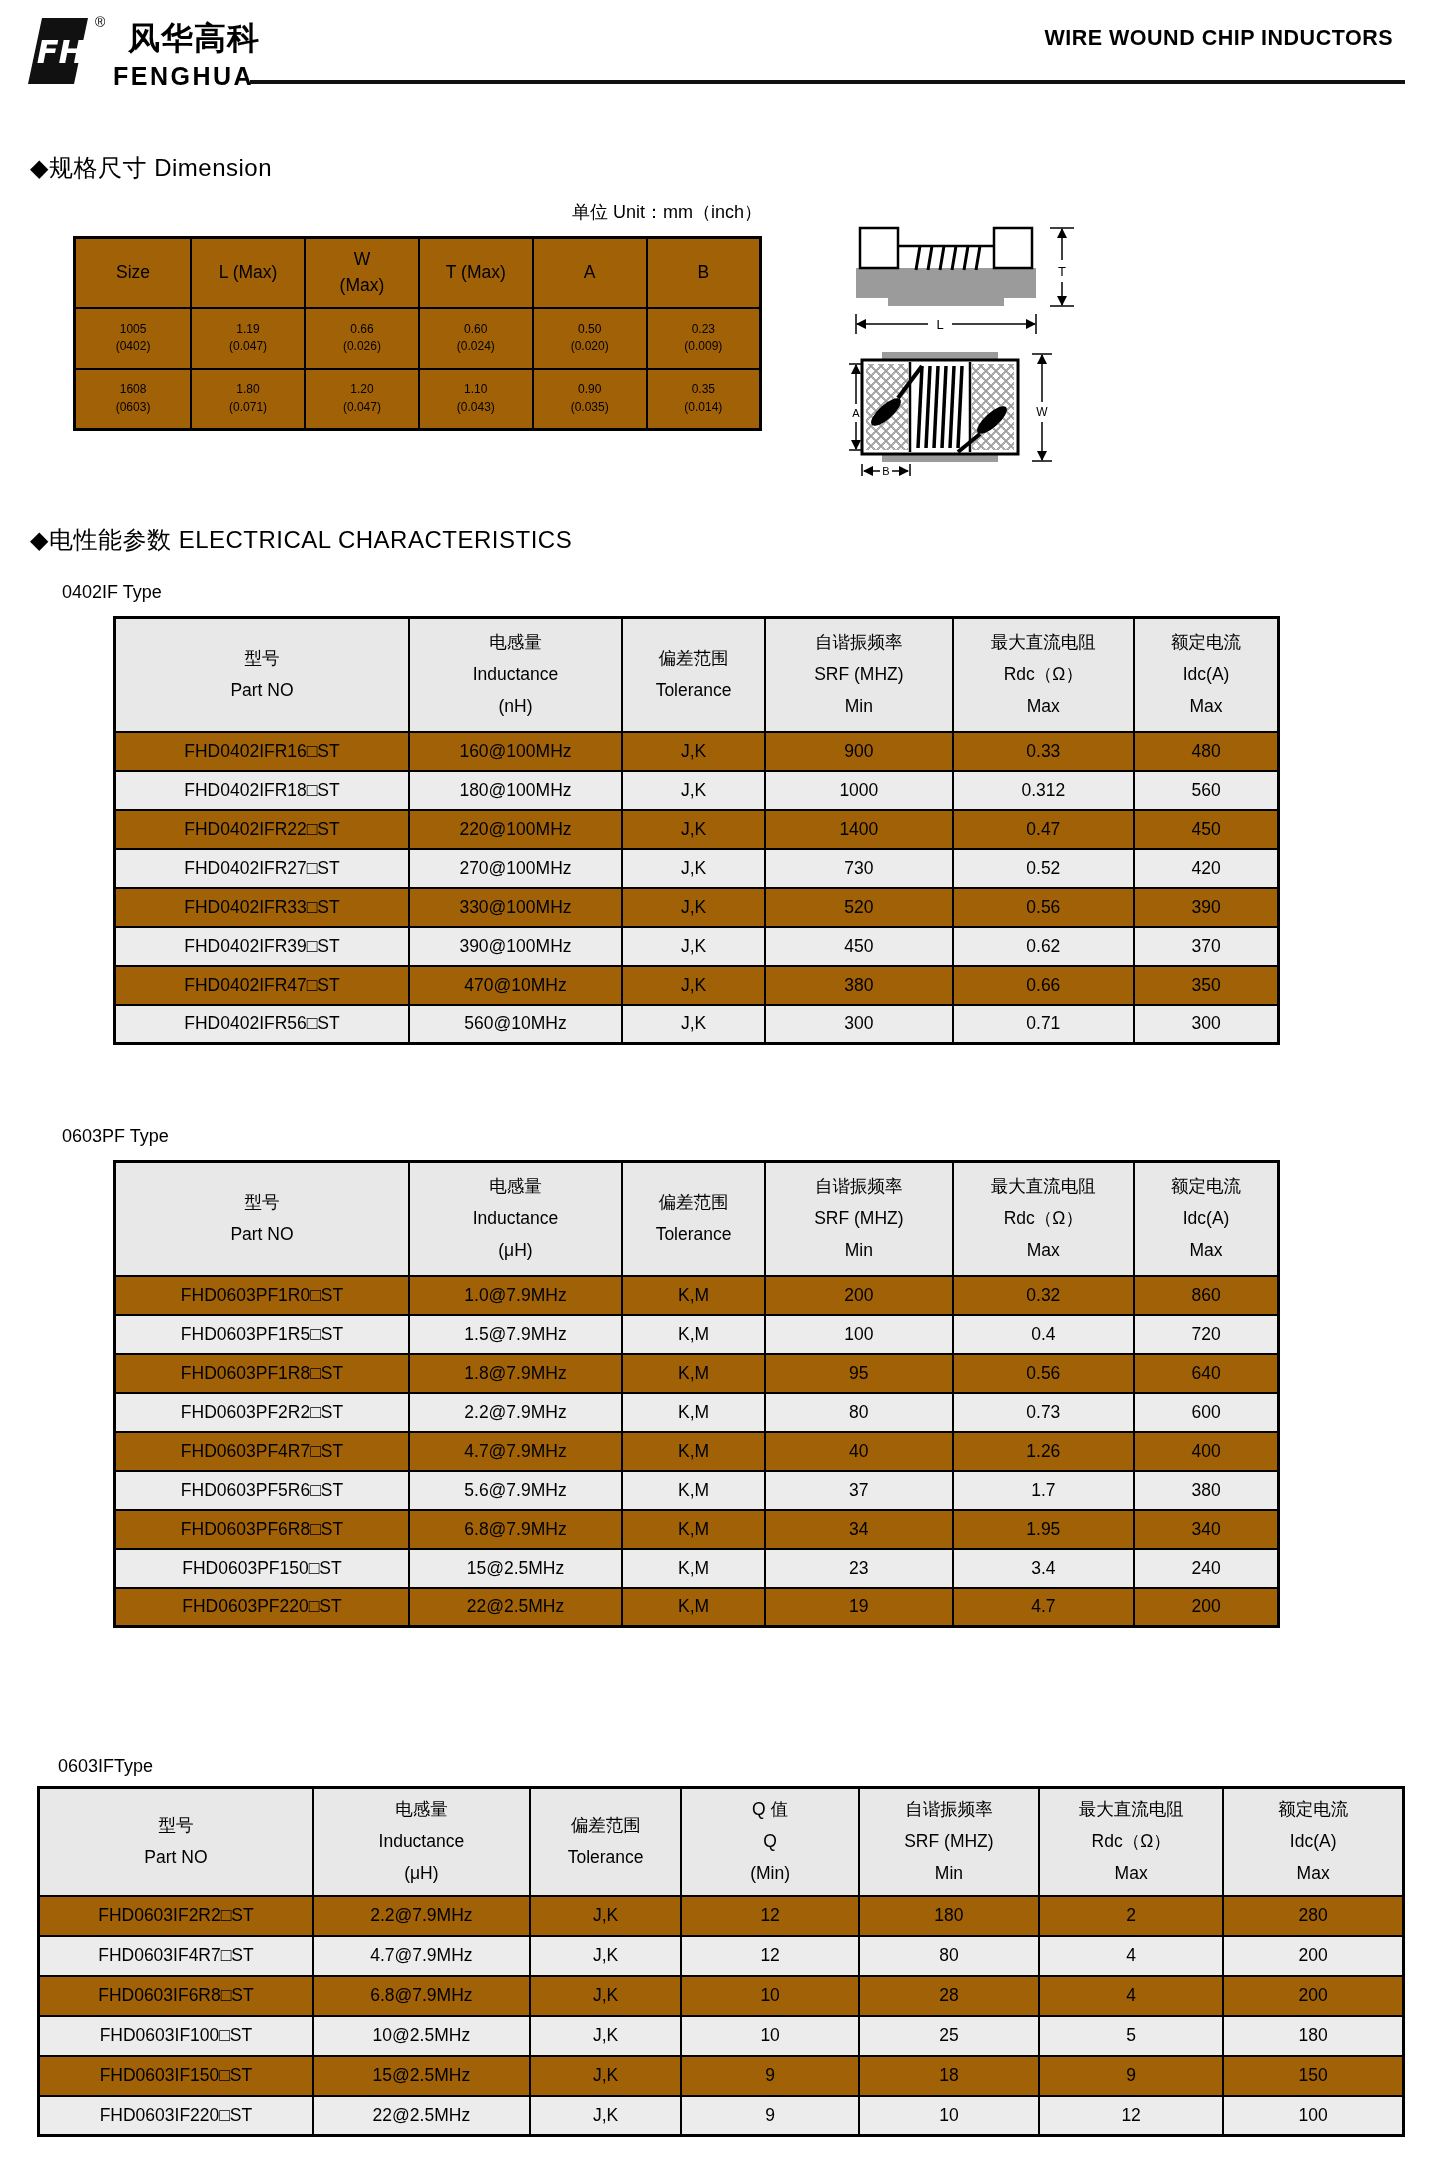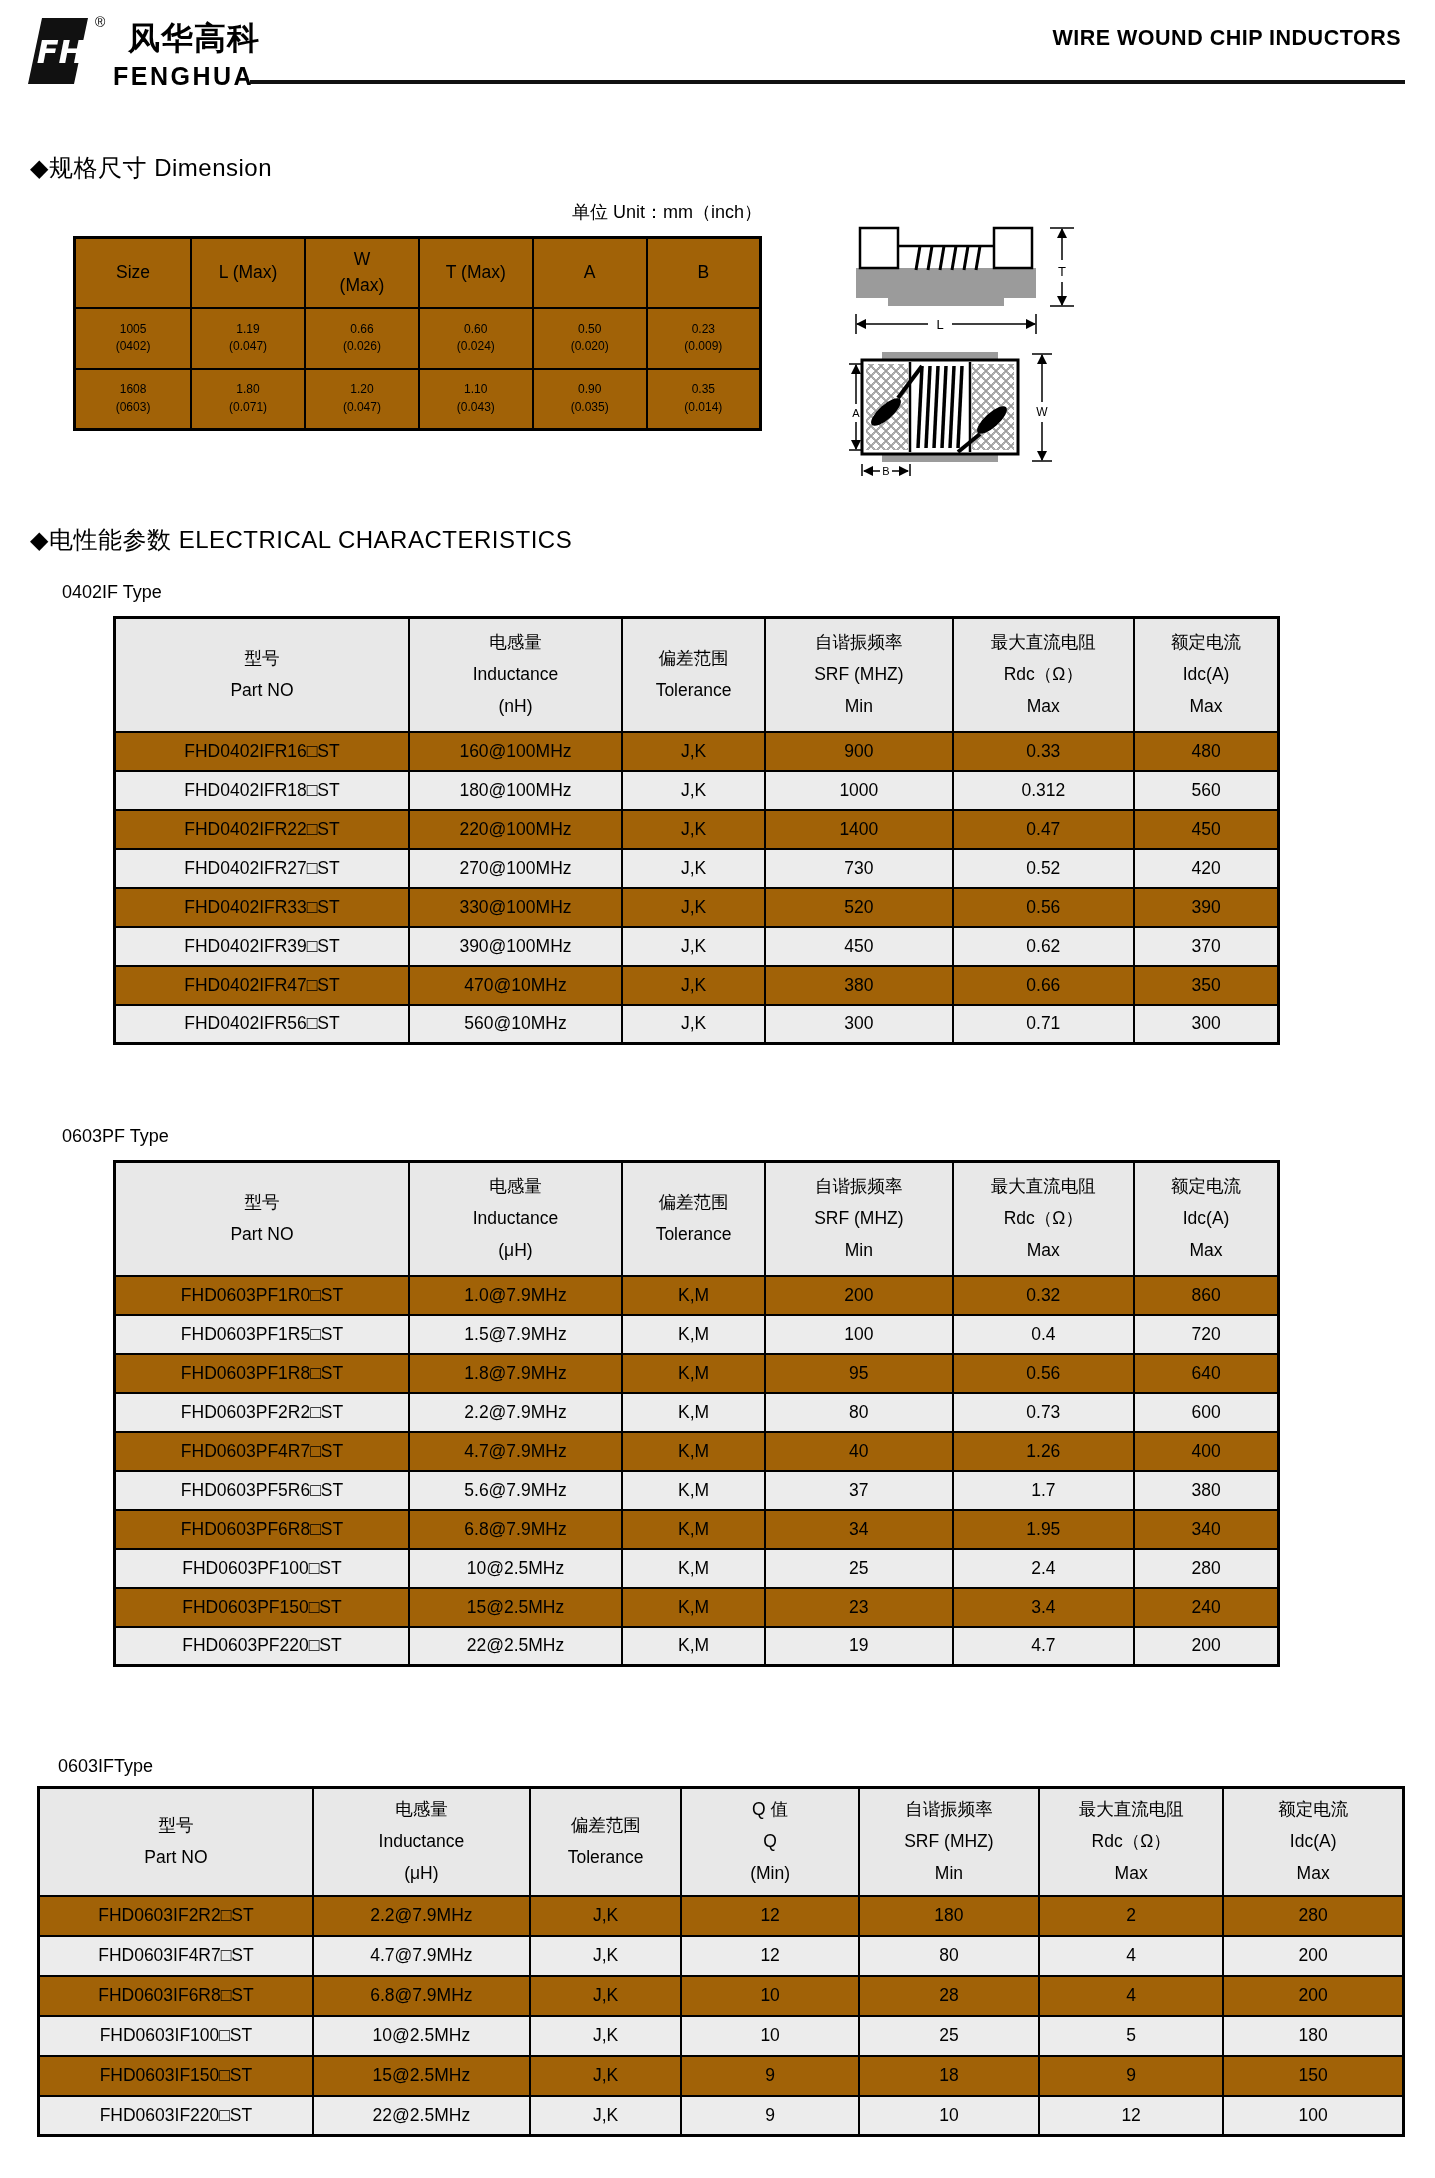--- a/index.html
+++ b/index.html
@@ -6,21 +6,21 @@
   html,body { background:#fff; }
   body { font-family:"Liberation Sans","DejaVu Sans",sans-serif; color:#000; }
   .page { position:relative; width:1435px; height:2178px; background:#fff; overflow:hidden; }
 
   
   .logo-mark { position:absolute; left:28px; top:16px; width:62px; height:70px; }
   .reg { position:absolute; left:95px; top:14px; font-size:14px; }
   .brand { position:absolute; left:113px; top:17px; width:150px; }
   .brand-cn { font-size:32px; font-weight:bold; letter-spacing:1px; white-space:nowrap;margin-left:15px; }
   .brand-en { font-size:25px; font-weight:bold; letter-spacing:2.5px; margin-top:1px; white-space:nowrap; }
-  .doc-title { position:absolute; right:34px; top:26px; font-size:21.5px; font-weight:bold; letter-spacing:.5px; }
+  .doc-title { position:absolute; right:42px; top:26px; font-size:21.5px; font-weight:bold; letter-spacing:.5px; }
   .header-rule { position:absolute; left:250px; right:30px; top:80px; height:4px; background:#111; }
 
   
   .sec-heading { position:absolute; left:30px; font-size:24px; letter-spacing:.5px; }
   .dim-heading { top:152px; }
   .elec-heading { top:512px;margin-top:12px; }
   .unit-note { position:absolute; left:73px; width:689px; top:200px; text-align:right; font-size:18px; }
   .tbl-label { position:absolute; font-size:18px; }
   .lbl1 { left:62px; top:582px; }
   .lbl2 { left:62px; top:1126px; }
@@ -388,28 +388,20 @@
         </tr>
         <tr>
           <td>FHD0603PF6R8□ST</td>
           <td>6.8@7.9MHz</td>
           <td>K,M</td>
           <td>34</td>
           <td>1.95</td>
           <td>340</td>
         </tr>
         <tr>
-          <td>FHD0603PF100□ST</td>
-          <td>10@2.5MHz</td>
-          <td>K,M</td>
-          <td>25</td>
-          <td>2.4</td>
-          <td>280</td>
-        </tr>
-        <tr>
           <td>FHD0603PF150□ST</td>
           <td>15@2.5MHz</td>
           <td>K,M</td>
           <td>23</td>
           <td>3.4</td>
           <td>240</td>
         </tr>
         <tr>
           <td>FHD0603PF220□ST</td>
           <td>22@2.5MHz</td>

